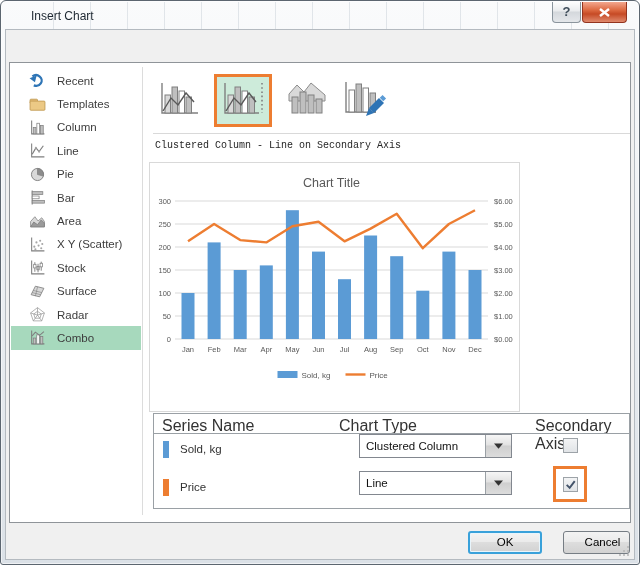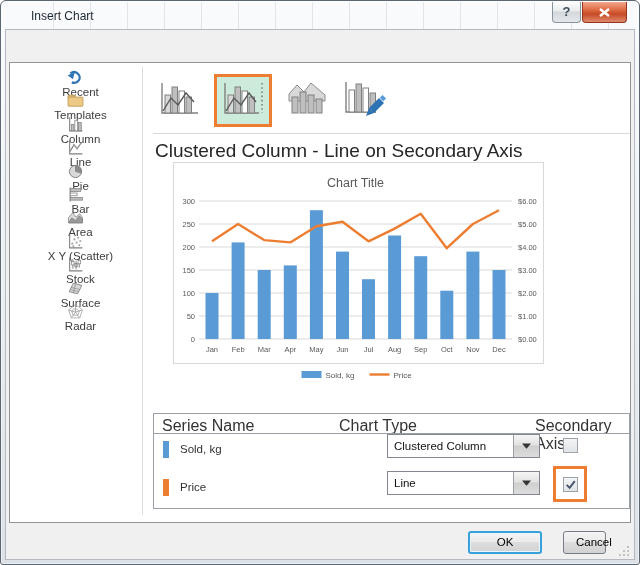--- a/index.html
+++ b/index.html
@@ -20,58 +20,58 @@
              display:grid;place-items:center;cursor:pointer;}
   
   .client{position:absolute;left:4px;top:28px;right:4px;bottom:4px;background:#f0f0f0;border:1px solid #b4bac0;}
   .tabs{position:absolute;left:13px;top:37px;display:flex;align-items:flex-end;z-index:5;}
   .tab{font-size:11.5px;color:#141414;border:1px solid #8c9196;background:linear-gradient(#fdfdfd,#e8eaec);
        padding:4px 8px 4px 8px;margin-right:1px;cursor:pointer;}
   .tab.active{background:#fff;border-bottom:1px solid #fff;padding:6px 9px 5px 9px;margin-bottom:-1px;z-index:6;}
   .content-box{position:absolute;left:8px;top:61px;width:622px;height:461px;background:#fff;border:1px solid #8f9499;z-index:1;}
   
   .sidebar{position:absolute;left:10px;top:68px;width:130px;z-index:2;}
-  .side-item{height:23.4px;display:flex;align-items:center;padding-left:9px;cursor:pointer;color:#3d3d3d;font-size:11.5px;flex-direction:column;}
+  .side-item{height:23.4px;display:flex;align-items:center;padding-left:18px;cursor:pointer;color:#3d3d3d;font-size:11.5px;}
   .side-item .si{width:17px;height:17px;margin-right:11px;display:grid;place-items:center;flex:0 0 17px;}
   .side-item.selected{background:#a7d9bd;}
   .side-sep{position:absolute;left:141px;top:66px;width:1px;height:448px;background:#dcdcdc;z-index:2;}
   
   .subtypes{position:absolute;left:155px;top:70px;height:58px;display:flex;align-items:center;gap:12px;z-index:2;}
   .subtype{width:46px;height:44px;display:grid;place-items:center;cursor:pointer;}
   .subtype.sel{width:58px;height:53px;border:3px solid #ed7d31;background:#cdebda;}
   .subtype-sep{position:absolute;left:152px;top:132px;width:477px;height:1px;background:#d9d9d9;z-index:2;}
-  .preview-heading{position:absolute;left:154px;top:139px;font-size:19px;color:#262626;z-index:2;}
-  
-  .chart-box{position:absolute;left:172px;top:161px;width:371px;height:202px;border:1px solid #d9d9d9;background:#fff;z-index:2;}
+  .preview-heading{position:absolute;left:154px;top:139px;font-size:10px;color:#262626;z-index:2;font-family:Liberation Mono, monospace;}
+  
+  .chart-box{position:absolute;left:148px;top:161px;width:371px;height:250px;border:1px solid #d9d9d9;background:#fff;z-index:2;}
   
   .prompt{position:absolute;left:152px;top:399px;font-size:11px;color:#333;z-index:2;}
   .series-table{position:absolute;left:152px;top:412px;width:477px;height:96px;border:1px solid #9aa0a5;background:#fff;z-index:2;}
   .series-table .th{position:absolute;top:3px;font-size:16px;color:#333;}
   .th.c1{left:8px;} .th.c2{left:185px;} .th.c3{left:381px;}
   .head-sep{position:absolute;left:0;right:0;top:19px;height:1px;background:#9aa0a5;}
   .swatch{position:absolute;width:6px;height:17px;}
   .sw1{left:9px;top:27px;} .sw2{left:9px;top:65px;}
   .sname{position:absolute;font-size:11.5px;color:#333;}
   .sn1{left:26px;top:29px;} .sn2{left:26px;top:67px;}
-  .combo{position:absolute;width:153px;height:24px;border:1px solid #82878f;background:#fff;display:flex;cursor:pointer;margin-left:28px;}
+  .combo{position:absolute;width:153px;height:24px;border:1px solid #82878f;background:#fff;display:flex;cursor:pointer;}
   .cb1{left:205px;top:20px;} .cb2{left:205px;top:57px;}
   .combo-text{flex:1;font-size:11.5px;color:#111;line-height:22px;padding-left:6px;white-space:nowrap;overflow:hidden;}
   .combo-btn{width:26px;border-left:1px solid #9aa0a5;background:linear-gradient(#f6f6f6,#e2e2e2 45%,#cfcfcf 50%,#dcdcdc);
              display:grid;place-items:center;}
   .checkbox{width:15px;height:15px;border:1px solid #9da3a8;background:linear-gradient(#f3f4f5,#e1e4e7);
             display:grid;place-items:center;cursor:pointer;}
   .chk1{position:absolute;left:409px;top:24px;}
   .orange-ring{position:absolute;left:399px;top:52px;width:34px;height:36px;border:3px solid #ed7d31;display:grid;place-items:center;}
   .checkbox svg{visibility:hidden;}
   .checkbox.checked svg{visibility:visible;}
   
   .btn{position:absolute;top:530px;height:23px;font-size:11.5px;color:#000;text-align:center;cursor:pointer;
        background:linear-gradient(#f3f3f3,#ebebeb 45%,#dddddd 50%,#d2d2d2);border-radius:3px;}
   .btn-ok{left:467px;width:74px;border:2px solid #39a1da;box-shadow:inset 0 0 0 1px #e8f5fc;line-height:19px;}
-  .btn-cancel{left:562px;width:43px;border:1px solid #767d84;line-height:21px;padding-left:12px;}
+  .btn-cancel{left:562px;width:67px;border:1px solid #767d84;line-height:21px;padding-left:12px;}
   .grip{position:absolute;right:9px;bottom:7px;}
 </style>
 </head>
 <body>
 
 <div class="stage">
   <div class="dialog">
     <div class="titlebar">
       <span class="title-text">Insert Chart</span>
     </div>
@@ -201,20 +201,32 @@
         <span class="si">
             <svg width="17" height="17" viewBox="0 0 16 16">
               <g fill="none" stroke="#9a9a9a" stroke-width="0.7">
                 <polygon points="8,1.5 14.5,6.5 12,14 4,14 1.5,6.5"></polygon>
                 <polygon points="8,5 11.5,7.5 10.3,11.5 5.7,11.5 4.5,7.5"></polygon>
                 <path d="M8,8.6 L8,1.5 M8,8.6 L14.5,6.5 M8,8.6 L12,14 M8,8.6 L4,14 M8,8.6 L1.5,6.5"></path>
               </g>
             </svg>
           </span>
         <span class="sl">Radar</span>
+      </div>
+      <div class="side-item selected">
+        <span class="si">
+            <svg width="17" height="17" viewBox="0 0 16 16">
+              <path d="M2.5 1.5 V14 H14.5" fill="none" stroke="#7f7f7f"></path>
+              <rect x="4" y="8.5" width="2.4" height="5.5" fill="#bfbfbf" stroke="#7f7f7f" stroke-width="0.7"></rect>
+              <rect x="7.3" y="5.5" width="2.4" height="8.5" fill="#ffffff" stroke="#7f7f7f" stroke-width="0.7"></rect>
+              <rect x="10.6" y="7" width="2.4" height="7" fill="#bfbfbf" stroke="#7f7f7f" stroke-width="0.7"></rect>
+              <polyline points="3,6.5 6,3 10,6 14,2.5" fill="none" stroke="#7f7f7f" stroke-width="1"></polyline>
+            </svg>
+          </span>
+        <span class="sl">Combo</span>
       </div>
     </div>
     <div class="side-sep"></div>
 
     <div class="subtypes">
       <div class="subtype">
         <svg width="42" height="38" viewBox="0 0 42 38">
           <path d="M4 2 V32 H40" fill="none" stroke="#808080" stroke-width="1.4"></path>
           <rect x="7" y="14" width="5.5" height="18" fill="#d9d9d9" stroke="#808080"></rect>
           <rect x="14" y="6" width="5.5" height="26" fill="#bfbfbf" stroke="#808080"></rect>

